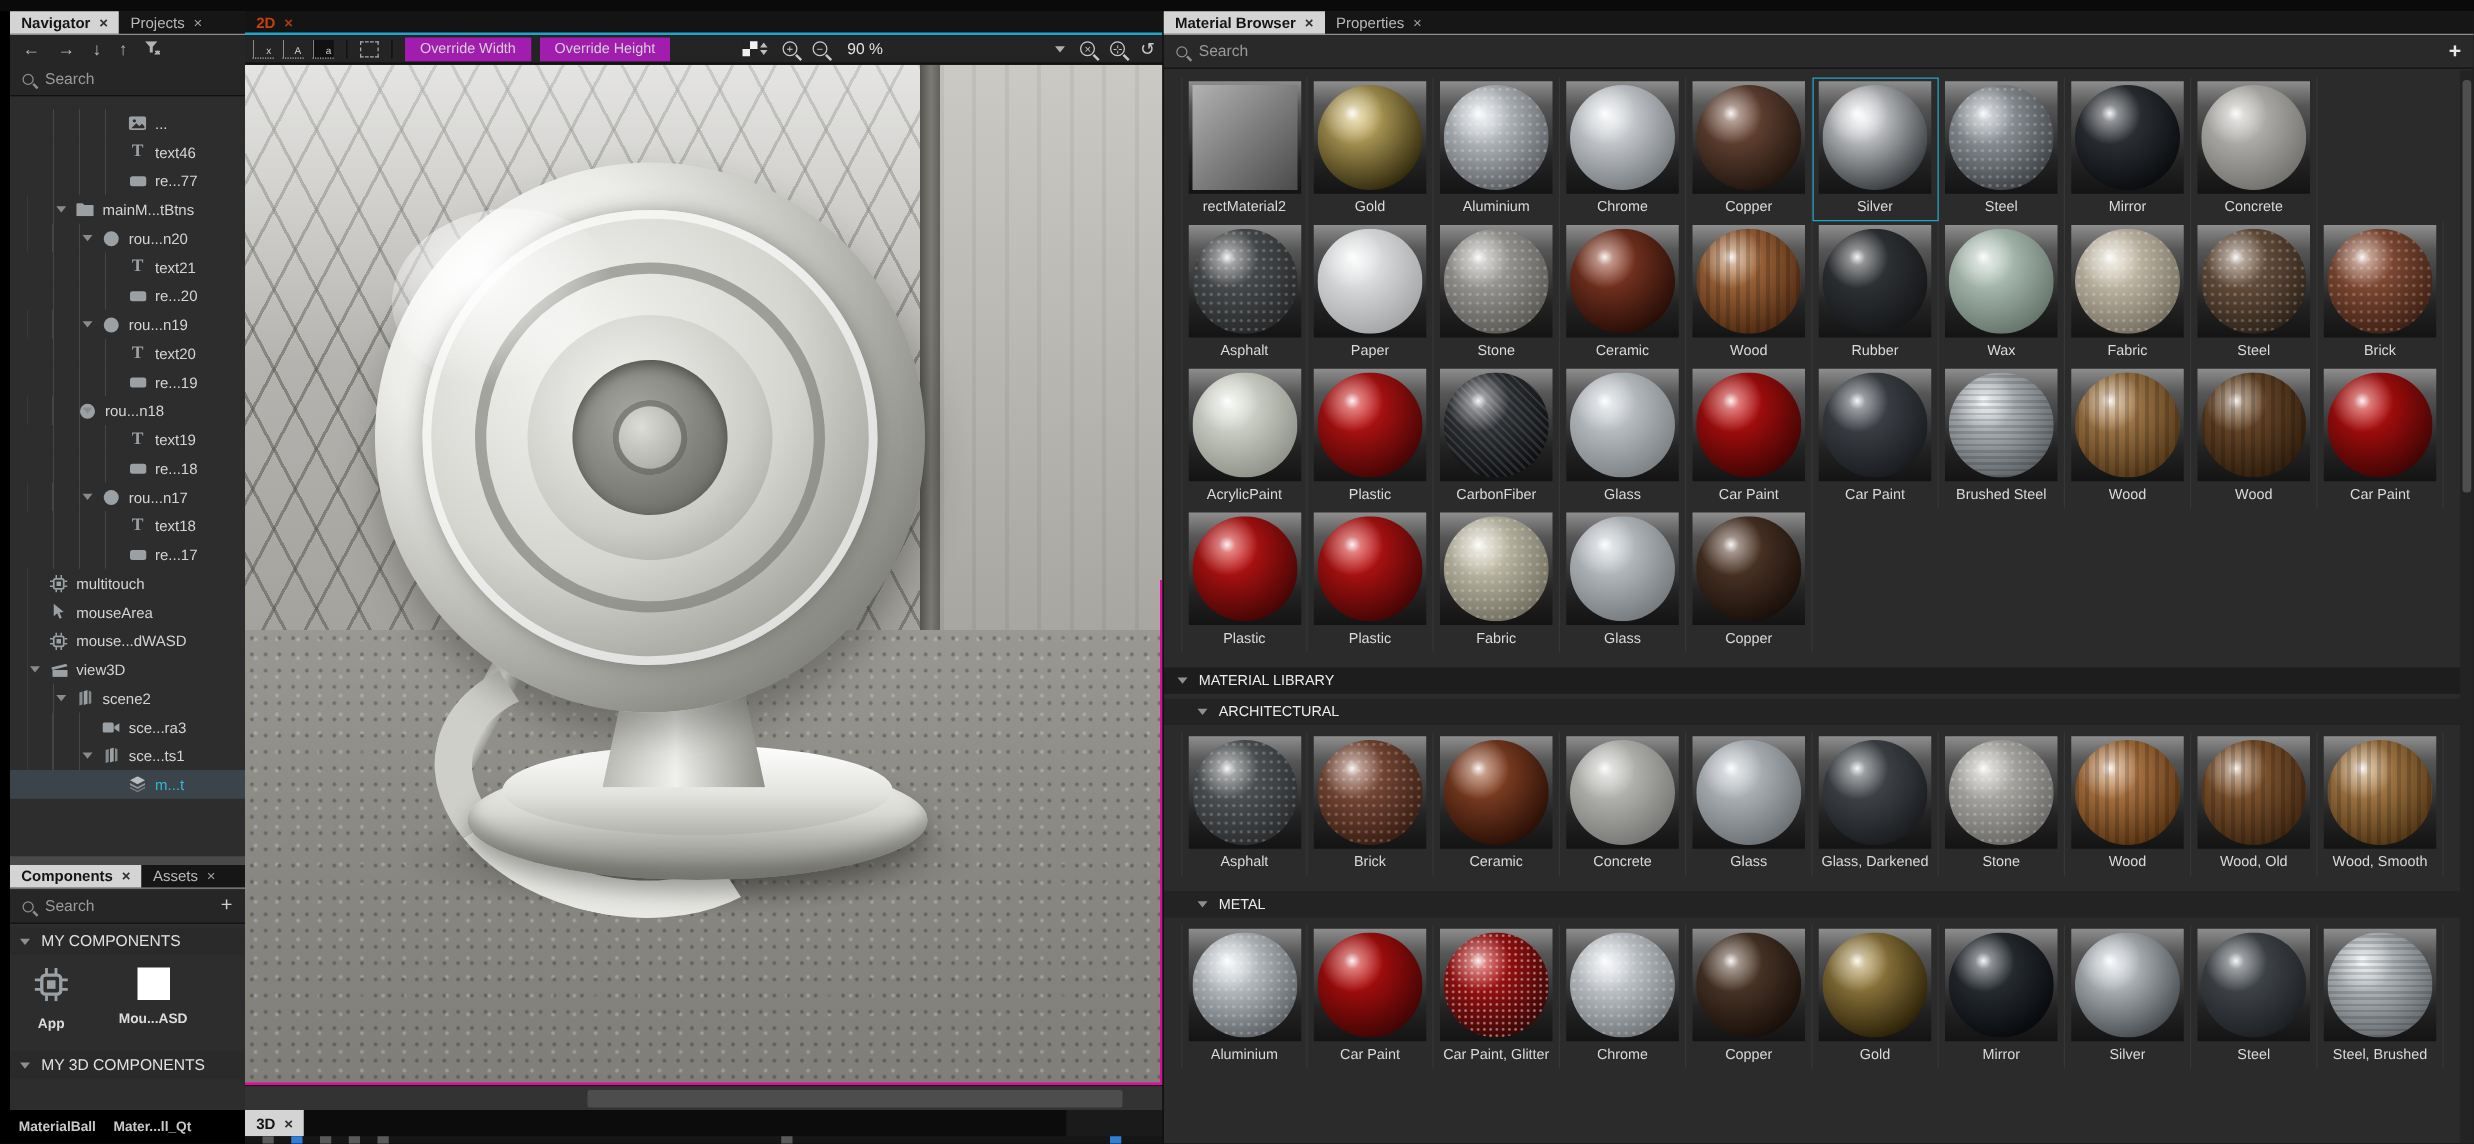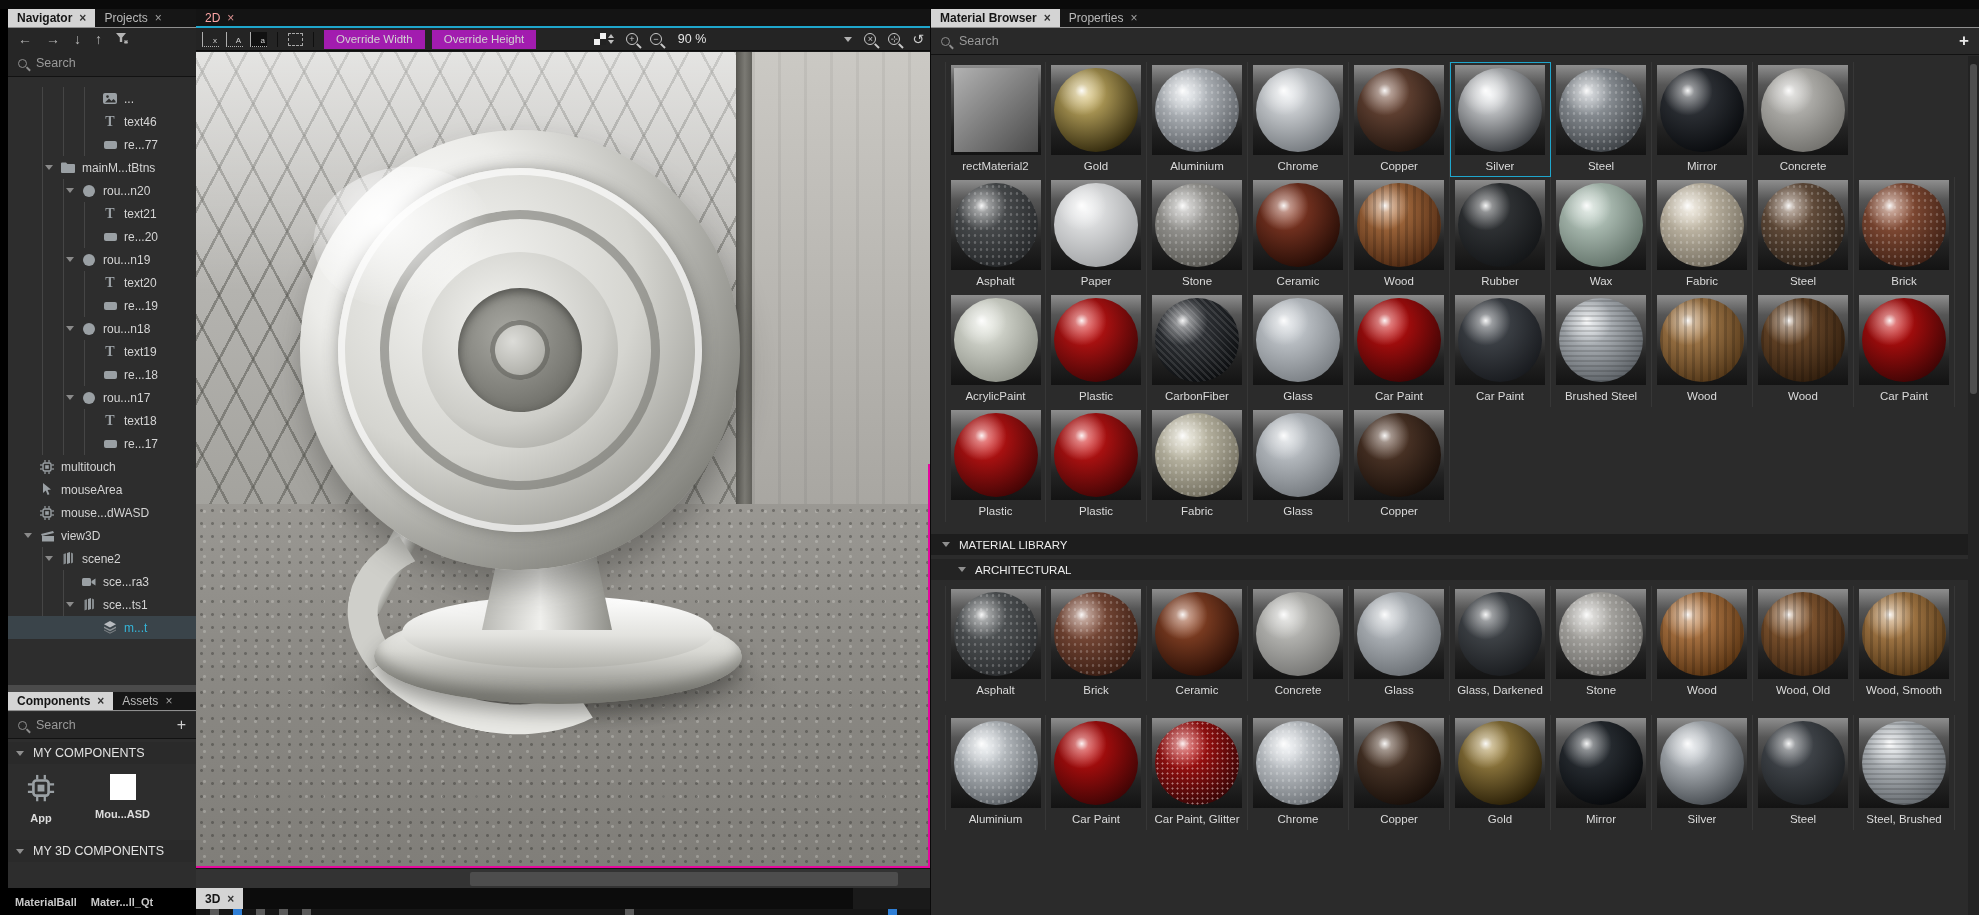--- a/index.html
+++ b/index.html
@@ -4,21 +4,21 @@
 <style>
 *{box-sizing:border-box}
 html,body{margin:0;padding:0}
 body{width:1979px;height:915px;background:#000;overflow:hidden;position:relative;
      font-family:"Liberation Sans","DejaVu Sans",sans-serif;color:#d0d0d0}
 
 .tabbar{display:flex;height:19px;background:#161616;border-bottom:1px solid #8f8f8f}
 .tab{display:flex;align-items:center;gap:7px;padding:0 9px;font-size:12px;color:#b9b9b9;cursor:default;white-space:nowrap}
 .tab .x{font-size:12px;color:inherit;opacity:.85}
 .tab.active{background:#d4d4d4;color:#141414;font-weight:bold}
-.tab.cyan{color:#fca5a5;font-weight:normal}
+.tab.cyan{color:#c2410c;font-weight:bold}
 .searchrow{display:flex;align-items:center;gap:9px;padding:0 10px;background:#262626;border-bottom:1px solid #121212}
 .mag{width:9px;height:9px;border:1.5px solid #8e8e8e;border-radius:50%;position:relative;flex:0 0 auto}
 .mag::after{content:"";position:absolute;width:5px;height:1.5px;background:#8e8e8e;left:7px;top:8px;transform:rotate(45deg)}
 .ph{font-size:12.5px;color:#9a9a9a}
 .sect-arrow{width:0;height:0;border-left:4px solid transparent;border-right:4px solid transparent;border-top:5px solid #8f8f8f;flex:0 0 auto}
 
 #left-wrap{position:absolute;left:8px;top:9px;width:188px;height:879px;background:#2d2d2d}
 #nav-toolbar{display:flex;align-items:center;gap:14px;height:22px;padding:0 10px;background:#262626;font-size:14px;color:#b4b4b4}
 #nav-toolbar span{cursor:default}
 #left-search{height:27px}
@@ -220,21 +220,21 @@
           <span class="ic-T">T</span>
         </span>
         <span>text20</span>
       </div>
       <div class="tree-row" style="padding-left: 94px; --d: 4; background-image: repeating-linear-gradient(to right, rgba(0, 0, 0, 0) 0px, rgba(0, 0, 0, 0) 20px, rgb(69, 69, 69) 20px, rgb(69, 69, 69) 21px); background-repeat: no-repeat; background-position: 14px 0px; background-size: 78px 100%;">
         <span class="tree-ico">
           <span class="ic-rect"></span>
         </span>
         <span>re...19</span>
       </div>
-      <div class="tree-row" style="padding-left: 73px; --d: 3; background-image: repeating-linear-gradient(to right, rgba(0, 0, 0, 0) 0px, rgba(0, 0, 0, 0) 20px, rgb(69, 69, 69) 20px, rgb(69, 69, 69) 21px); background-repeat: no-repeat; background-position: 14px 0px; background-size: 57px 100%;">
+      <div class="tree-row" style="padding-left: 54px; --d: 3; background-image: repeating-linear-gradient(to right, rgba(0, 0, 0, 0) 0px, rgba(0, 0, 0, 0) 20px, rgb(69, 69, 69) 20px, rgb(69, 69, 69) 21px); background-repeat: no-repeat; background-position: 14px 0px; background-size: 57px 100%;">
         <span class="tr-arrow" style="left: 58px;"></span>
         <span class="tree-ico">
           <span class="ic-round"></span>
         </span>
         <span>rou...n18</span>
       </div>
       <div class="tree-row" style="padding-left: 94px; --d: 4; background-image: repeating-linear-gradient(to right, rgba(0, 0, 0, 0) 0px, rgba(0, 0, 0, 0) 20px, rgb(69, 69, 69) 20px, rgb(69, 69, 69) 21px); background-repeat: no-repeat; background-position: 14px 0px; background-size: 78px 100%;">
         <span class="tree-ico">
           <span class="ic-T">T</span>
         </span>
@@ -807,20 +807,24 @@
             <div class="tname">Wood, Old</div>
           </div>
           <div class="tile p-stripes-v">
             <div class="thumb">
               <div class="ball" style="--c1: #c09058; --c2: #4e3212;"></div>
             </div>
             <div class="tname">Wood, Smooth</div>
           </div>
         </div>
       </div>
+      <div class="mat-header lvl1">
+        <span class="sect-arrow"></span>
+        <span>METAL</span>
+      </div>
       <div class="mat-rows">
         <div class="mat-row">
           <div class="tile p-noise">
             <div class="thumb">
               <div class="ball" style="--c1: #dde2e6; --c2: #565b60;"></div>
             </div>
             <div class="tname">Aluminium</div>
           </div>
           <div class="tile">
             <div class="thumb">

